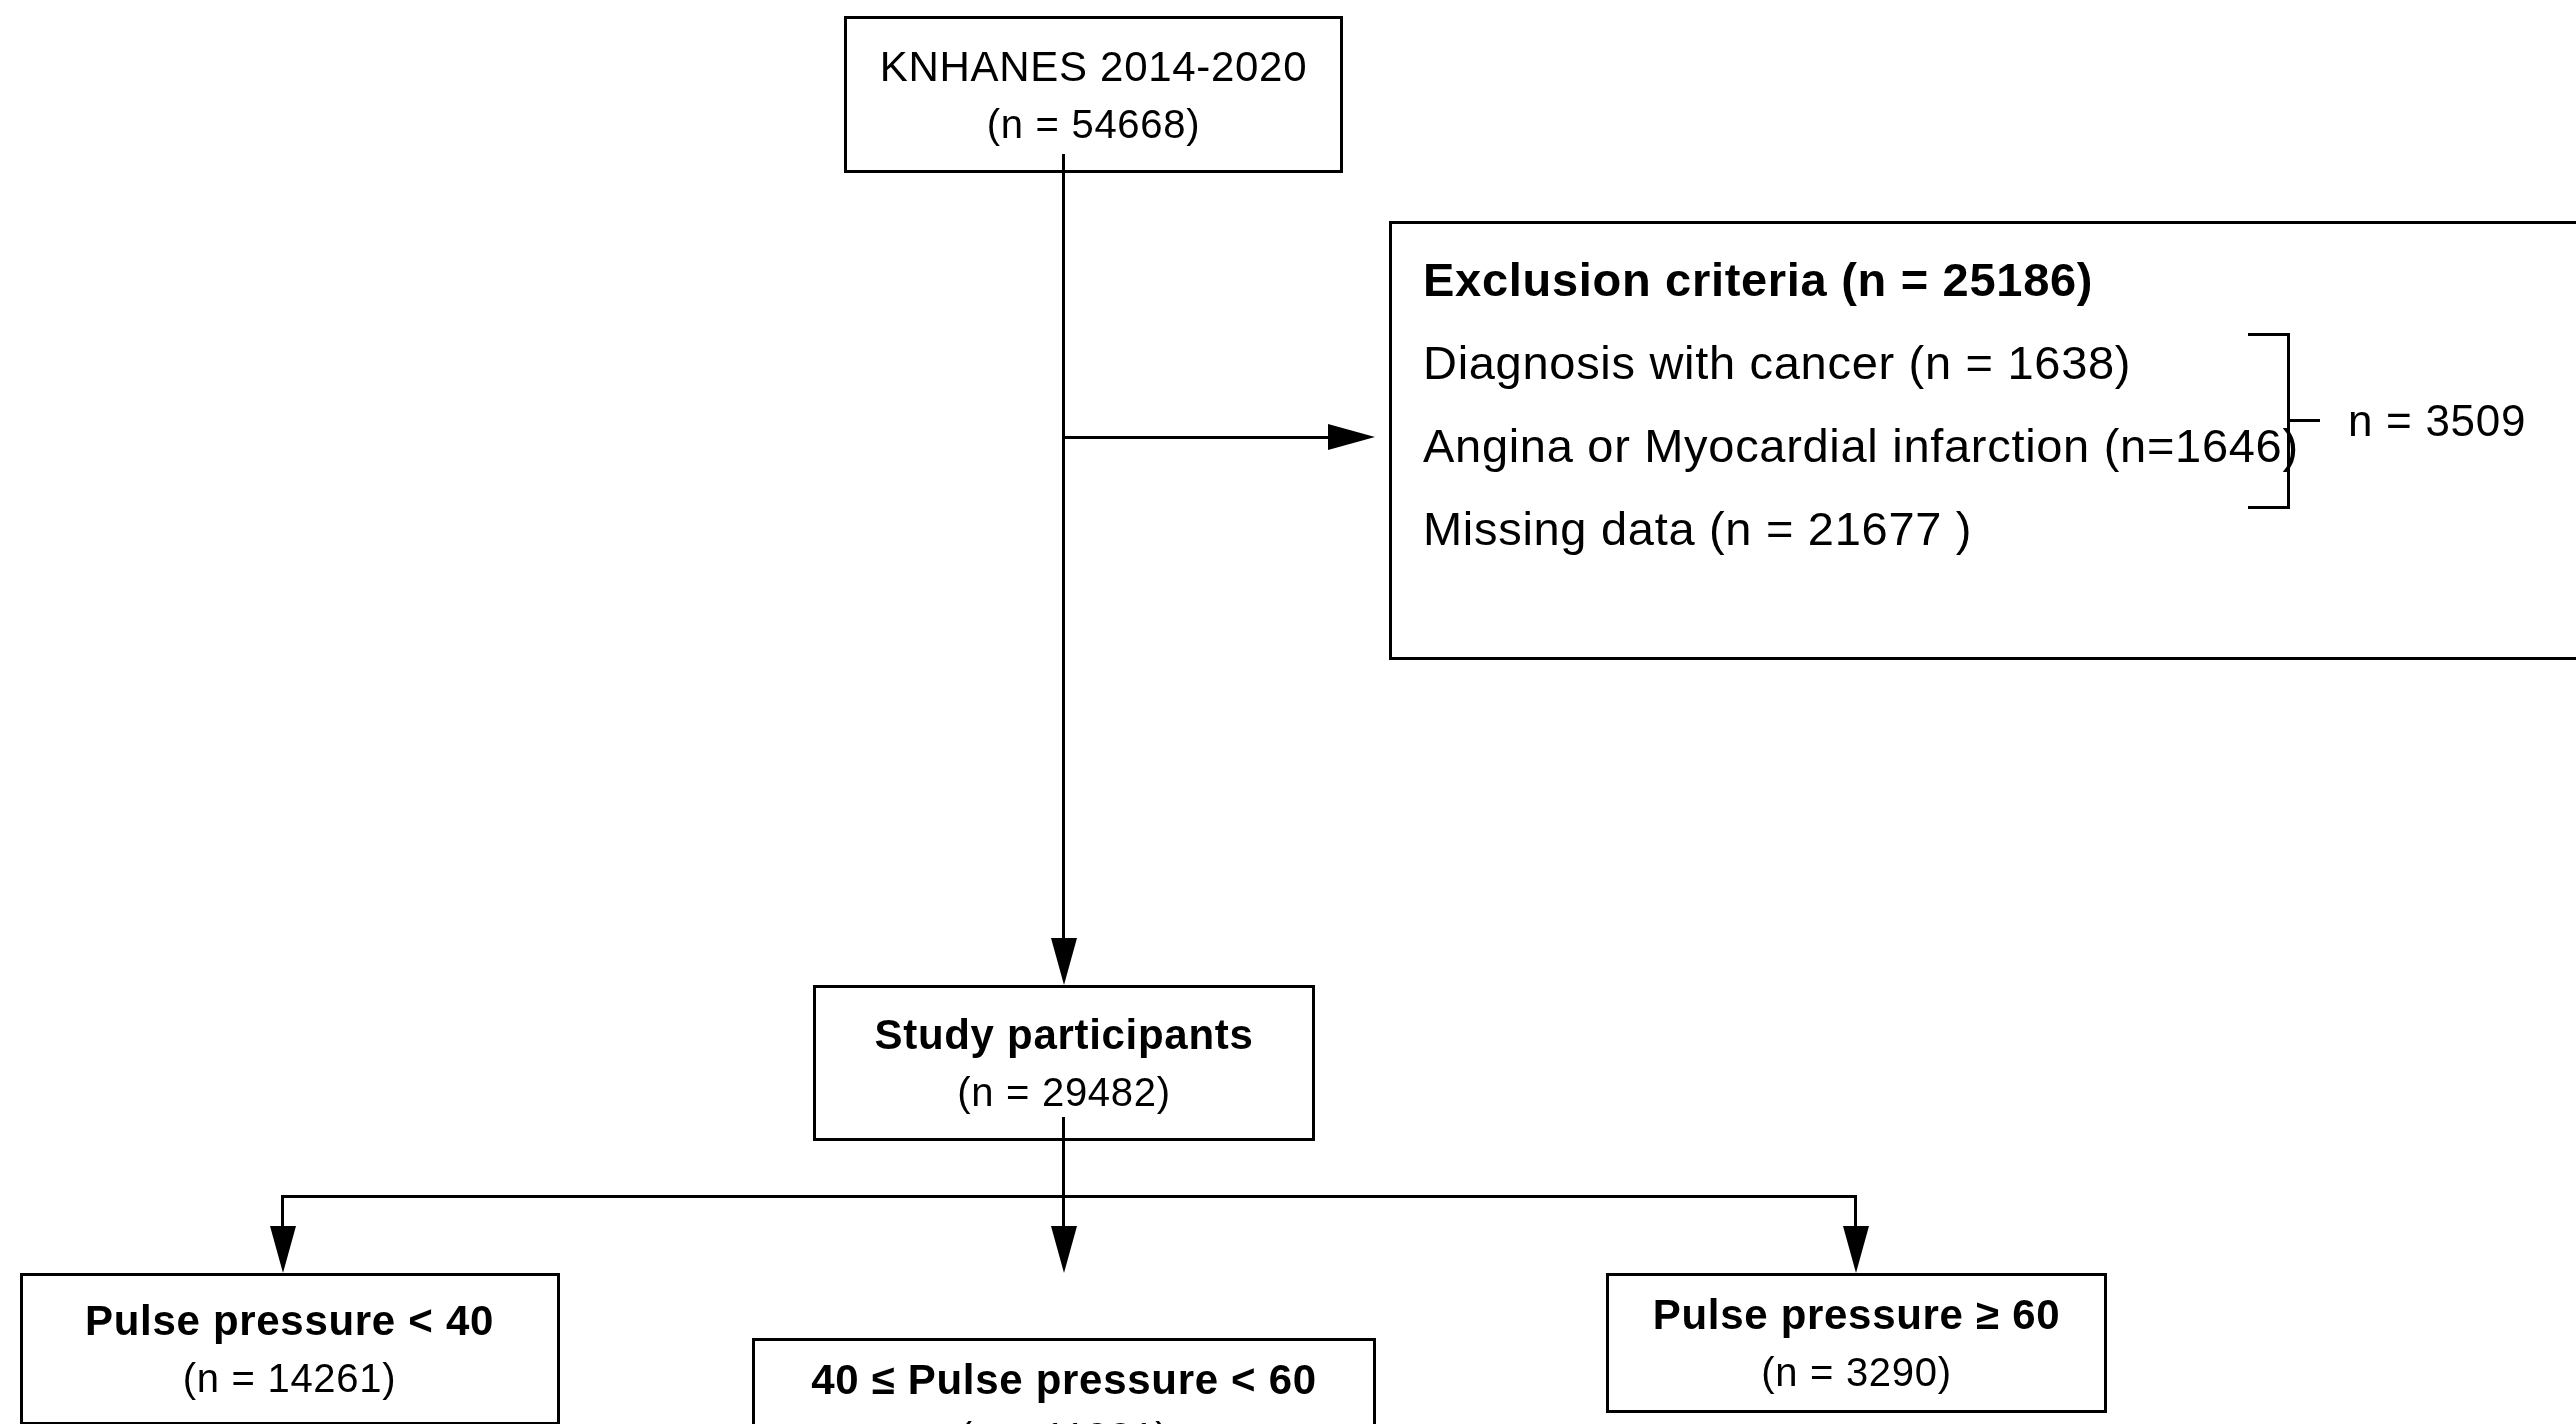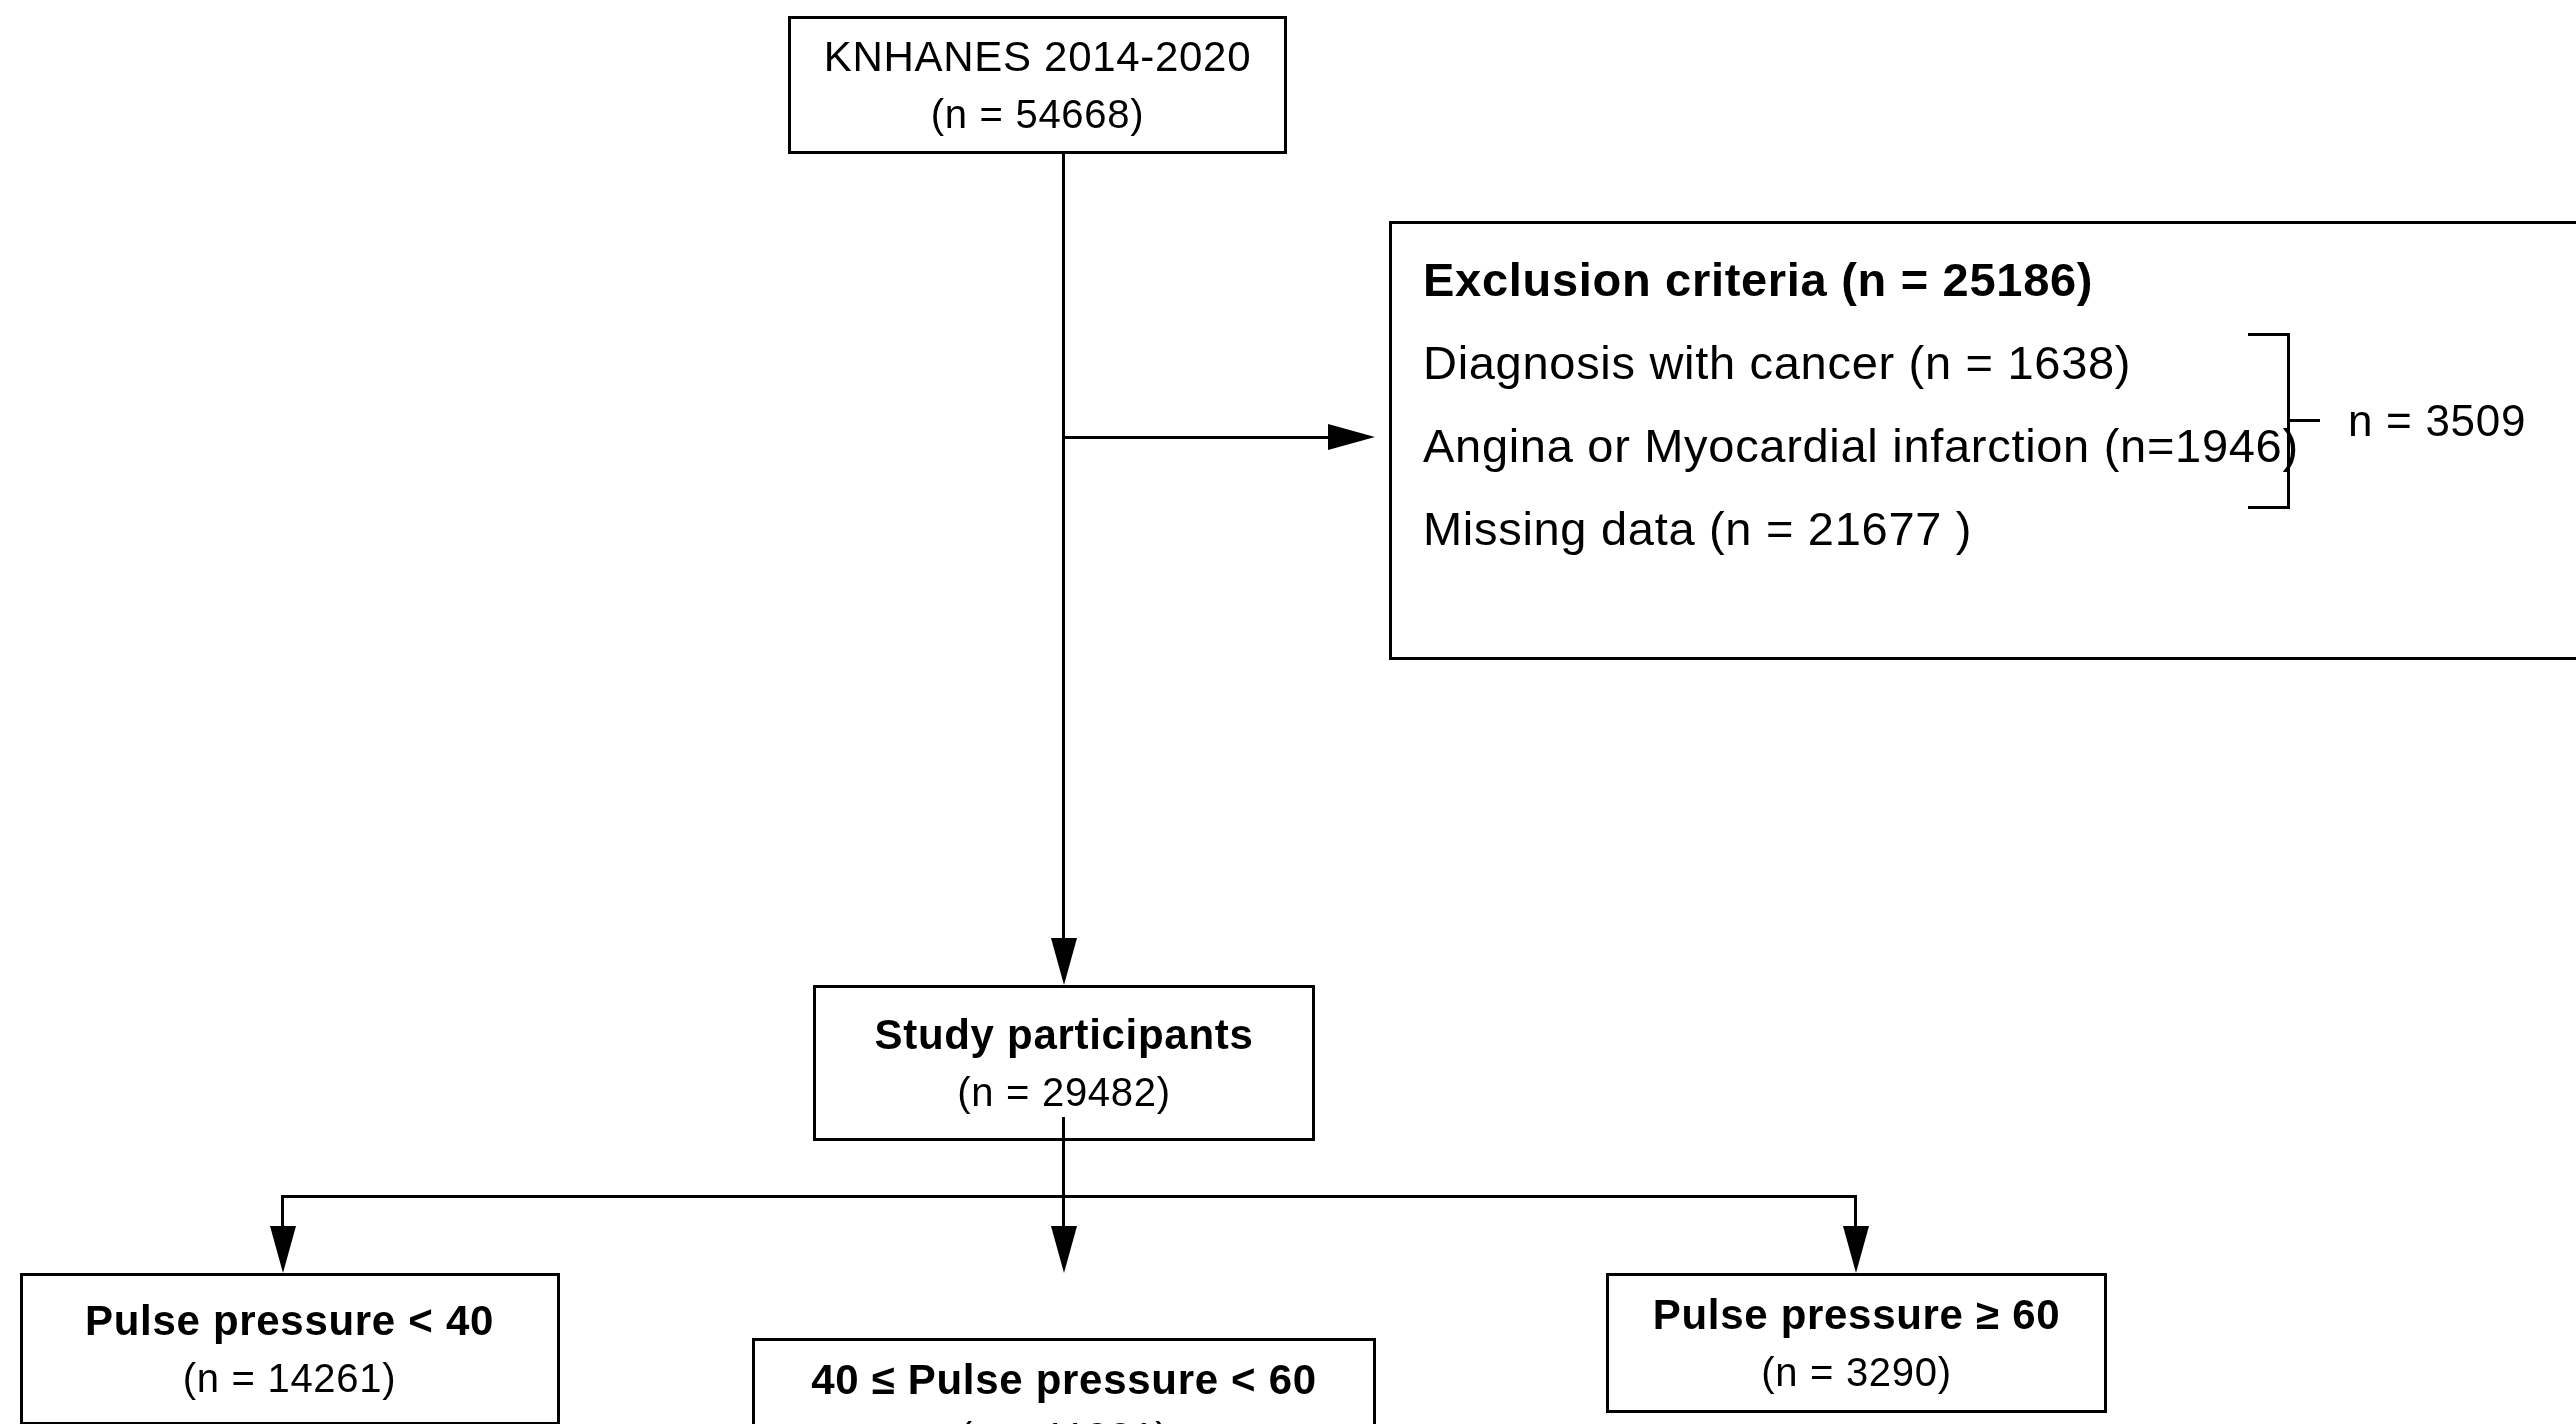--- a/index.html
+++ b/index.html
@@ -81,35 +81,35 @@
     line-height: 72px;
     letter-spacing: 0.7px;
     white-space: nowrap;
   }
 </style>
 </head>
 <body>
 
 <div id="canvas">
 
-  <div class="box" style="left:788px; top:16.3px; width:499px; height:138px;justify-content:center;">
+  <div class="box" style="left:844px; top:16.3px; width:499px; height:157px;justify-content:center;">
     <div class="title-line">KNHANES 2014-2020</div>
     <div class="n-line">(n = 54668)</div>
   </div>
 
   <div class="line" style="left:1062px; top:154px; width:3.3px; height:788px;"></div>
   <div class="arrow-down" style="left:1051px; top:938px;"></div>
 
   <div class="line" style="left:1064px; top:436px; width:267px; height:3.3px;"></div>
   <div class="arrow-right" style="left:1328px; top:424px;"></div>
 
   <div class="box exclusion" style="left:1375px; top:221px; width:1190px; height:439px;">
     <div class="ex-line heading">Exclusion criteria (n = 25186)</div>
     <div class="ex-line">Diagnosis with cancer (n = 1638)</div>
-    <div class="ex-line">Angina or Myocardial infarction (n=1946)</div>
+    <div class="ex-line">Angina or Myocardial infarction (n=1646)</div>
     <div class="ex-line">Missing data (n = 21677 )</div>
   </div>
 
   <div class="bracket-part" style="left:2248px; top:333px; width:40px; height:2.6px;"></div>
   <div class="bracket-part" style="left:2287px; top:333px; width:2.6px; height:176px;"></div>
   <div class="bracket-part" style="left:2248px; top:506px; width:40px; height:2.6px;"></div>
   <div class="bracket-part" style="left:2289px; top:419px; width:31px; height:2.6px;"></div>
   <div class="bracket-label" style="left:2348px; top:385px;">n = 3509</div>
 
   <div class="box" style="left:813px; top:985px; width:502px; height:156px;">

